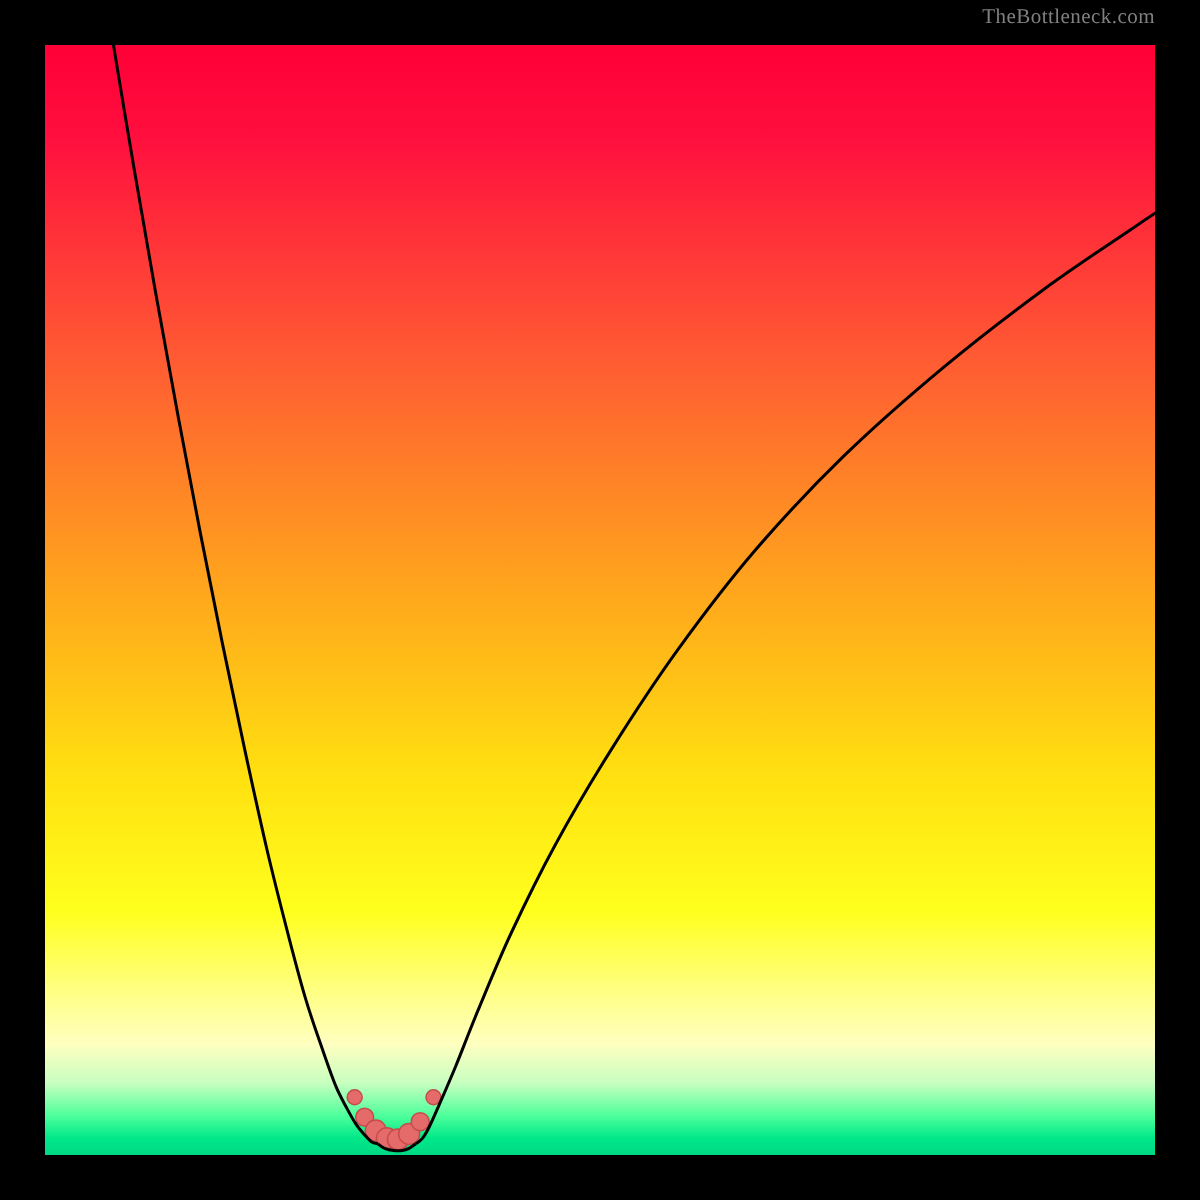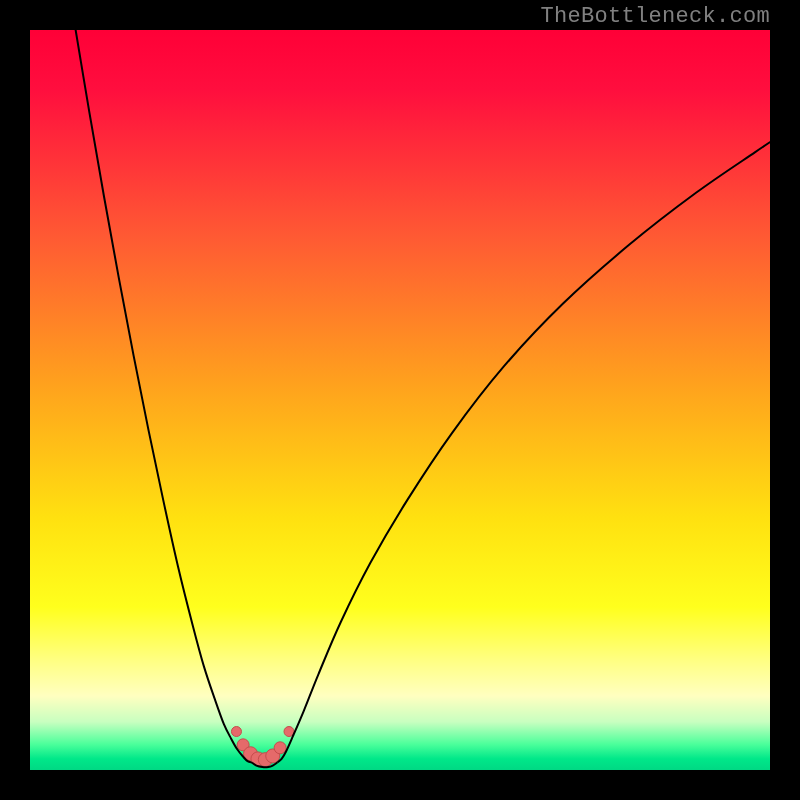--- a/index.html
+++ b/index.html
@@ -29,22 +29,22 @@
     inset: 0;
   }
   .curves {
     position: absolute;
     inset: 0;
   }
   .attribution {
     position: absolute;
     top: 4px;
     right: 30px;
-    font-family: Liberation Mono, monospace;
-    font-size: 22px;
+    font-family: Liberation Serif, serif;
+    font-size: 14px;
     color: #808080;
     letter-spacing: 0.3px;
   }
 </style>
 </head>
 <body>
 
 <div class="stage">
   <div class="attribution">TheBottleneck.com</div>
   <div class="plot">

